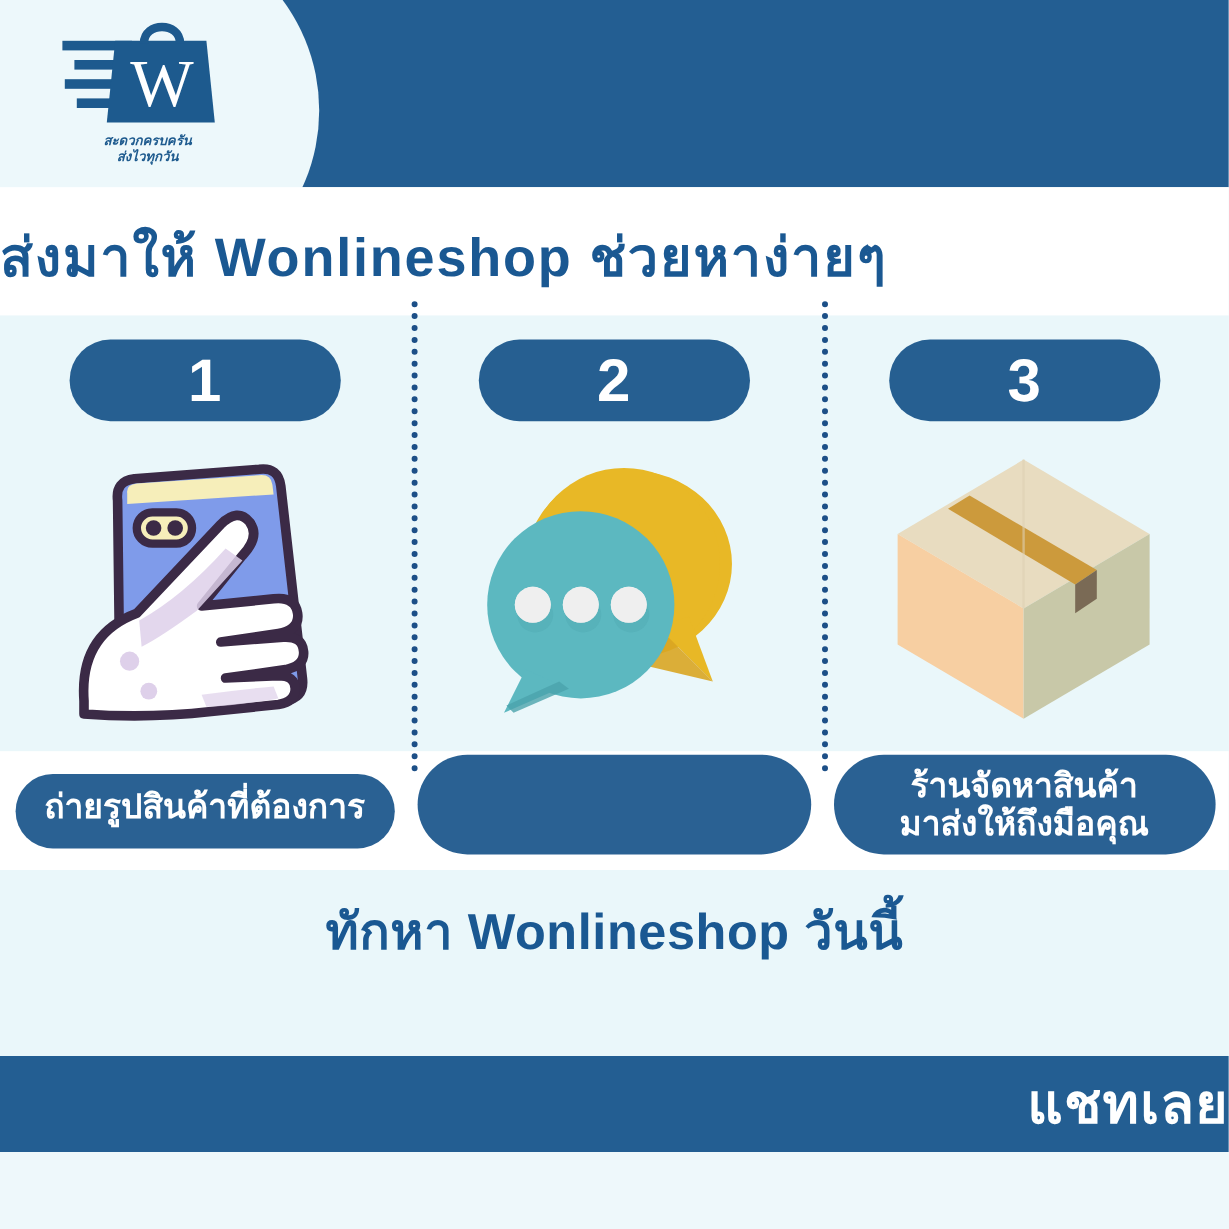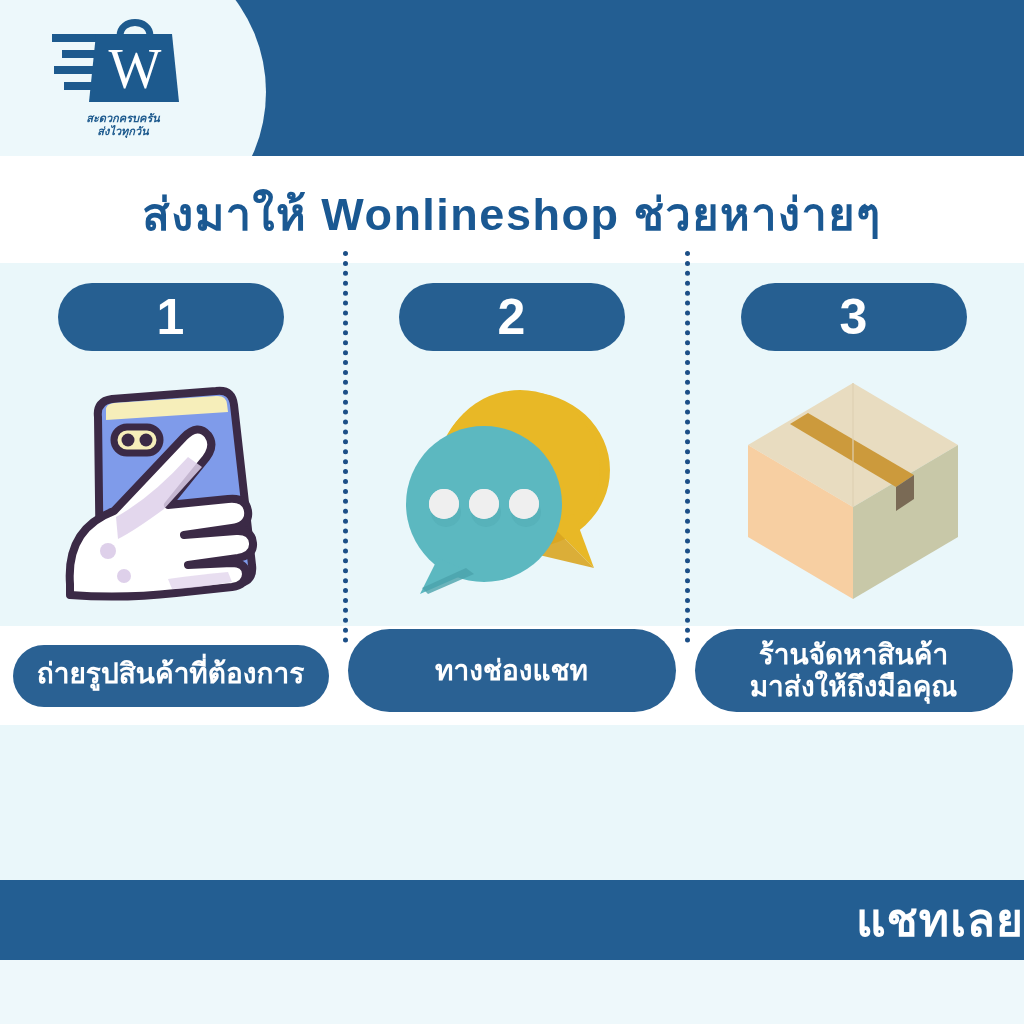--- a/index.html
+++ b/index.html
@@ -69,21 +69,21 @@
   .subtitle-band {
     position: absolute;
     left: 0; top: 156px;
     width: 1024px; height: 107px;
     background: #ffffff;
   }
   .subtitle {
     position: absolute;
     left: 0; top: 178px;
     width: 1024px;
-    text-align: center;
+    text-align: left;
     color: #1a5892;
     font-size: 45px;
     font-weight: bold;
     letter-spacing: 1.5px;
     white-space: nowrap;
   }
 
   
   .steps {
     position: absolute;
@@ -307,21 +307,20 @@
           <circle cx="48" cy="130" r="15" fill="#49a1a9" opacity="0.25"></circle>
           <circle cx="88" cy="130" r="15" fill="#49a1a9" opacity="0.25"></circle>
           <circle cx="128" cy="130" r="15" fill="#49a1a9" opacity="0.25"></circle>
           <circle cx="46" cy="122" r="15" fill="#efefef"></circle>
           <circle cx="86" cy="122" r="15" fill="#efefef"></circle>
           <circle cx="126" cy="122" r="15" fill="#efefef"></circle>
         </svg>
       </div>
       <div class="label-pill two">
         <div>
-          <div>ทางช่องแชท</div>
         </div>
       </div>
     </div>
 
     <div class="step-col c3">
       <div class="num-pill">3</div>
       <div class="illus">
         <svg width="235" height="228" viewBox="0 0 235 228">
 
           <path d="M117 6 L222 68 L117 130 L12 68 Z" fill="#e8dcc0"></path>
@@ -341,20 +340,21 @@
         <div>
           <div>ร้านจัดหาสินค้า</div>
           <div>มาส่งให้ถึงมือคุณ</div>
         </div>
       </div>
     </div>
   </div>
 
   <div class="outro"></div>
   <div class="outro-text">
+    <div>ทักหา Wonlineshop วันนี้</div>
   </div>
 
   <div class="cta-bar">
     <span class="cta-text">แชทเลย</span>
   </div>
 
 
 </div>
 
 </body></html>

